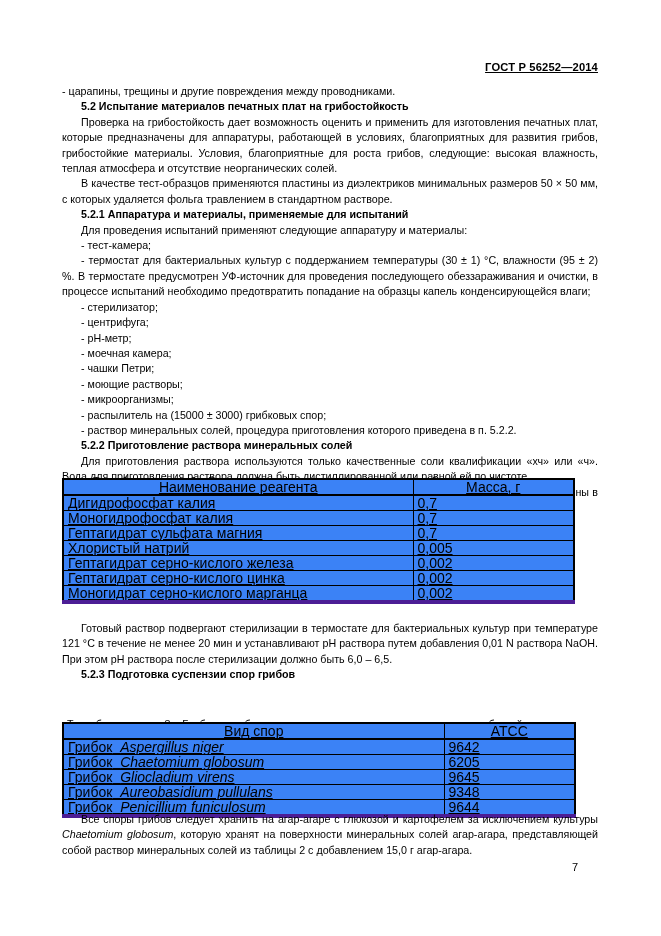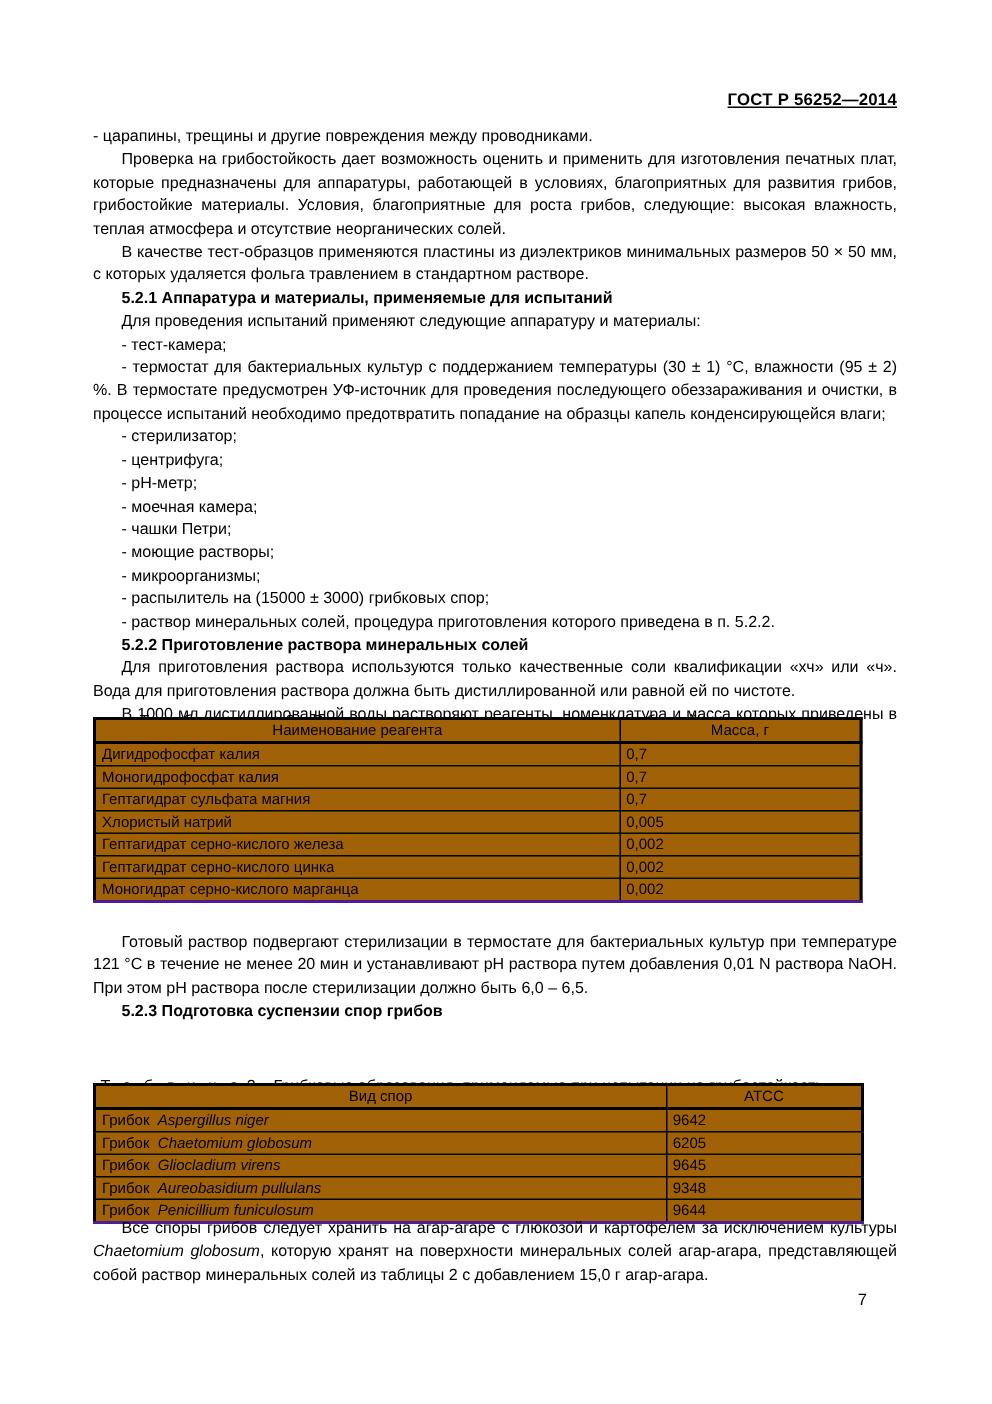--- a/index.html
+++ b/index.html
@@ -72,42 +72,43 @@
     text-align: left;
     white-space: nowrap;
   }
   .tbl-caption .spaced {
     letter-spacing: 2.6px;
   }
 
   
   table.gost {
     border-collapse: collapse;
-    font-size: 10px;
-    background: #a16207;
+    font-size: 14px;
+    background: #3b82f6;
     table-layout: fixed;
+    text-decoration: underline;
   }
   table.gost td, table.gost th {
     border: 1px solid #000;
     padding: 0px 4px;
     height: 14px;
     line-height: 13px;
     font-weight: normal;
     vertical-align: middle;
     overflow: hidden;
     white-space: nowrap;
   }
   table.gost .hdr td {
     text-align: center;
     border-bottom: 2px solid #000;
   }
   table.gost .outer-l { border-left: 2px solid #000; }
   table.gost .outer-r { border-right: 2px solid #000; }
   table.gost tr.first-row td { border-top: 2px solid #000; }
-  table.gost tr.last-row td { border-bottom: 2px solid #4c1d95; }
+  table.gost tr.last-row td { border-bottom: 4px solid #4c1d95; }
   td.c { text-align: left; }
   td.l { text-align: left; }
 
   
   .tbl2-wrap { position: absolute; left: 62px; top: 478px; }
   .tbl2 { width: 511px; }
   .tbl2 col.name { width: 350px; }
   .tbl2 col.val  { width: 161px; }
 
   
@@ -130,20 +131,21 @@
 </style>
 </head>
 <body>
 
 <div class="page">
 
   <div class="doc-header">ГОСТ Р 56252—2014</div>
 
   <div class="blk" style="top:84px;">
     <p class="para noindent">- царапины, трещины и другие повреждения между проводниками.</p>
+    <p class="heading">5.2 Испытание материалов печатных плат на грибостойкость</p>
     <p class="para indent">Проверка на грибостойкость дает возможность оценить и применить для изготовления печатных плат, которые предназначены для аппаратуры, работающей  в условиях, благоприятных для развития грибов, грибостойкие материалы. Условия, благоприятные для роста грибов, следующие: высокая влажность, теплая атмосфера и отсутствие неорганических солей.</p>
     <p class="para indent">В качестве тест-образцов применяются пластины из диэлектриков минимальных размеров 50 × 50 мм, с которых удаляется фольга травлением в стандартном растворе.</p>
     <p class="heading">5.2.1 Аппаратура и материалы, применяемые для испытаний</p>
     <p class="para indent">Для проведения испытаний применяют следующие аппаратуру и материалы:</p>
     <p class="listline">- тест-камера;</p>
     <p class="para indent">- термостат для бактериальных культур с поддержанием температуры (30 ± 1) °C, влажности (95 ± 2) %. В термостате предусмотрен УФ-источник для проведения последующего обеззараживания и очистки, в процессе испытаний необходимо предотвратить попадание на образцы капель конденсирующейся влаги;</p>
     <p class="listline">- стерилизатор;</p>
     <p class="listline">- центрифуга;</p>
     <p class="listline">- pH-метр;</p>
     <p class="listline">- моечная камера;</p>

